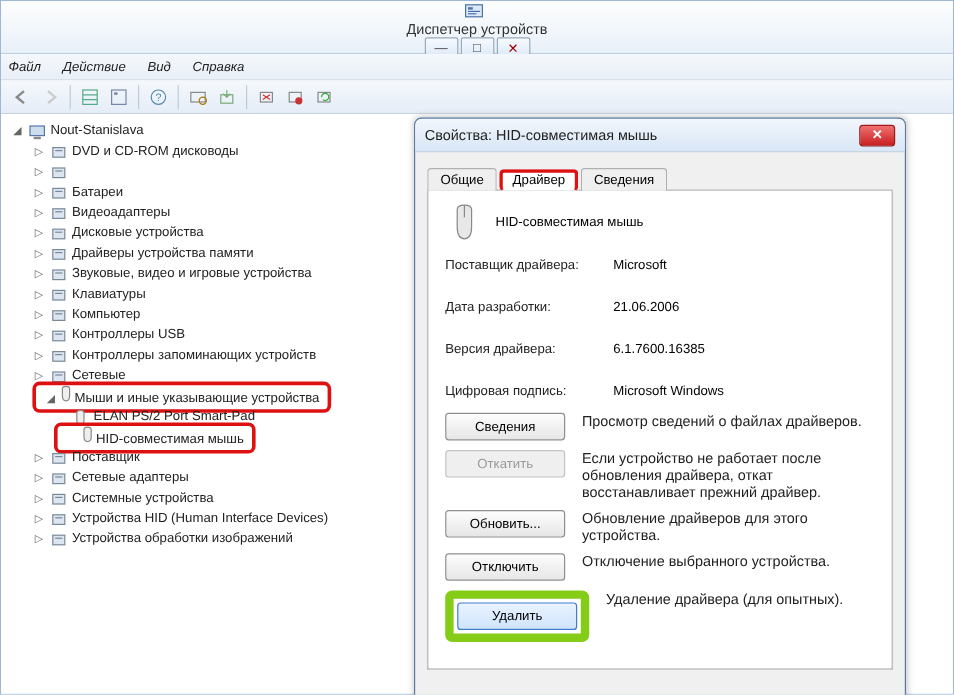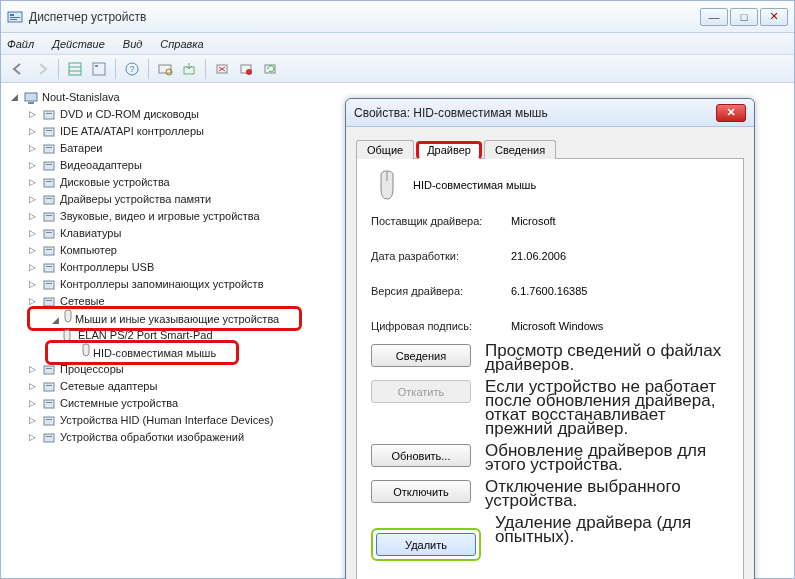--- a/index.html
+++ b/index.html
@@ -1,20 +1,20 @@
 <!DOCTYPE html>
 <html><head>
 <meta charset="utf-8">
 <style>
 * { box-sizing: border-box; margin: 0; padding: 0; }
 body { font-family: Tahoma, "Segoe UI", sans-serif; font-size: 11px; background: #fff; width: 795px; height: 579px; overflow: hidden; position: relative; }
 
 
 .main-window { border: 1px solid #a0b8d8; height: 579px; display: flex; flex-direction: column; }
-.titlebar { background: linear-gradient(#fdfefe, #e8f0f8); height: 32px; display: flex; align-items: center; padding: 0 6px; border-bottom: 1px solid #c0d0e0; }
+.titlebar { background: linear-gradient(#fdfefe, #e8f0f8); height: 44px; display: flex; align-items: center; padding: 0 6px; border-bottom: 1px solid #c0d0e0; flex-direction: column; }
 .titlebar .icon { width: 16px; height: 16px; margin-right: 6px; }
 .titlebar .title { flex: 1; font-size: 12px; color: #333; }
 .win-controls { display: flex; gap: 2px; }
 .win-btn { width: 28px; height: 18px; border: 1px solid #9ab; background: linear-gradient(#f6faff,#dbe8f6); border-radius: 2px; display: flex; align-items: center; justify-content: center; cursor: pointer; font-size: 11px; color: #444; }
 .win-btn.close { color: #900; }
 
 .menubar { background: linear-gradient(#f4f8fc,#e9eff7); height: 22px; display: flex; align-items: center; padding: 0 6px; border-bottom: 1px solid #d0dae6; gap: 18px; font-style: italic; }
 .menubar span { color: #222; cursor: pointer; }
 
 .toolbar { background: linear-gradient(#f4f8fc,#e5edf7); height: 28px; display: flex; align-items: center; padding: 0 6px; border-bottom: 1px solid #c8d4e2; gap: 2px; }
@@ -23,21 +23,21 @@
 .tool-icon { width: 16px; height: 16px; }
 
 .content { flex: 1; background: #fff; padding: 6px 8px; overflow: auto; position: relative; }
 
 .tree { list-style: none; }
 .tree ul { list-style: none; padding-left: 18px; }
 .tree li { position: relative; line-height: 17px; white-space: nowrap; color: #222; }
 .tree .node { display: flex; align-items: center; gap: 4px; height: 17px; }
 .tree .expander { width: 11px; height: 11px; display: inline-flex; align-items: center; justify-content: center; font-size: 9px; color: #666; cursor: pointer; }
 .tree .ticon { width: 14px; height: 14px; display: inline-block; }
-.highlight-box { border: 3px solid #d11; border-radius: 6px; padding: 0 20px; }
+.highlight-box { border: 3px solid #d11; border-radius: 6px; padding: 0 7px; }
 
 
 .dialog { position: absolute; left: 345px; top: 98px; width: 410px; border: 1px solid #5a7aa4; border-radius: 6px 6px 0 0; background: #f0f0f0; box-shadow: 0 0 6px rgba(0,0,0,.25); }
 .dialog-titlebar { background: linear-gradient(#f2f6fc,#d8e6f6); height: 28px; display: flex; align-items: center; padding: 0 8px; border-bottom: 1px solid #b0c4da; border-radius: 6px 6px 0 0; }
 .dialog-titlebar .title { flex: 1; color: #222; font-size: 12px;}
 .dialog-close { width: 30px; height: 18px; background: linear-gradient(#f07070,#c82020); border: 1px solid #a01818; border-radius: 3px; color: #fff; display: flex; align-items: center; justify-content: center; cursor: pointer; font-size: 11px; font-weight: bold; }
 
 .dialog-body { padding: 8px 10px 12px; }
 .tabs { display: flex; align-items: flex-end; border-bottom: 1px solid #b0b0b0; height: 24px; }
 .tab { padding: 3px 10px; border: 1px solid #b0b0b0; border-bottom: none; background: #efefef; margin-right: 2px; border-radius: 3px 3px 0 0; cursor: pointer; position: relative; bottom: -1px; }
@@ -46,25 +46,25 @@
 .tab-panel { background: #fff; border: 1px solid #b0b0b0; border-top: none; padding: 10px 14px 14px; }
 
 .device-head { display: flex; align-items: center; gap: 10px; margin-bottom: 14px; }
 .mouse-icon { width: 32px; height: 32px; }
 
 .info-grid { display: grid; grid-template-columns: 140px 1fr; row-gap: 23px; margin-bottom: 12px; font-size: 11px; }
 .info-grid .lbl { color: #222; }
 
 .driver-row { display: flex; gap: 14px; align-items: flex-start; margin-bottom: 8px; }
 .driver-row .btn { width: 100px; }
-.driver-row .desc { flex: 1; font-size: 17px; color: #222; line-height: 14px; }
+.driver-row .desc { flex: 1; font-size: 12px; color: #222; line-height: 14px; }
 .btn { height: 23px; padding: 0 10px; background: linear-gradient(#fdfdfd,#e6e6e6); border: 1px solid #8e8e8e; border-radius: 3px; cursor: pointer; font-size: 11px; display: flex; align-items: center; justify-content: center; }
 .btn:disabled { color: #9a9a9a; background: #efefef; border-color: #c4c4c4; cursor: default; }
 
-.btn-highlight { border: 2px solid #84cc16; border-radius: 6px; padding: 3px; display: inline-block; margin-top: 12px; }
+.btn-highlight { border: 7px solid #84cc16; border-radius: 6px; padding: 3px; display: inline-block; }
 .btn-blue { background: linear-gradient(#eaf3ff,#cfe4fc); border: 1px solid #3d7bcc; }
 
 .dialog-buttons { display: flex; justify-content: flex-end; gap: 20px; padding: 10px 12px; }
 .dialog-buttons .btn { width: 78px; }
 
 svg { display: block; }
 </style>
 </head>
 <body>
 
@@ -188,21 +188,20 @@
             </li>
             <li>
               <div class="node">
                 <span class="expander">▷</span>
                 <span class="ticon">
                   <svg viewBox="0 0 14 14">
                     <rect x="2" y="3" width="10" height="8" fill="#dde6f0" stroke="#789"></rect>
                     <rect x="4" y="5" width="6" height="1" fill="#789"></rect>
                   </svg>
                 </span>
-                <span>IDE ATA/ATAPI контроллеры</span>
               </div>
             </li>
             <li>
               <div class="node">
                 <span class="expander">▷</span>
                 <span class="ticon">
                   <svg viewBox="0 0 14 14">
                     <rect x="2" y="3" width="10" height="8" fill="#dde6f0" stroke="#789"></rect>
                     <rect x="4" y="5" width="6" height="1" fill="#789"></rect>
                   </svg>
@@ -347,21 +346,21 @@
             </li>
             <li>
               <div class="node">
                 <span class="expander">▷</span>
                 <span class="ticon">
                   <svg viewBox="0 0 14 14">
                     <rect x="2" y="3" width="10" height="8" fill="#dde6f0" stroke="#789"></rect>
                     <rect x="4" y="5" width="6" height="1" fill="#789"></rect>
                   </svg>
                 </span>
-                <span>Процессоры</span>
+                <span>Поставщик</span>
               </div>
             </li>
             <li>
               <div class="node">
                 <span class="expander">▷</span>
                 <span class="ticon">
                   <svg viewBox="0 0 14 14">
                     <rect x="2" y="3" width="10" height="8" fill="#dde6f0" stroke="#789"></rect>
                     <rect x="4" y="5" width="6" height="1" fill="#789"></rect>
                   </svg>

